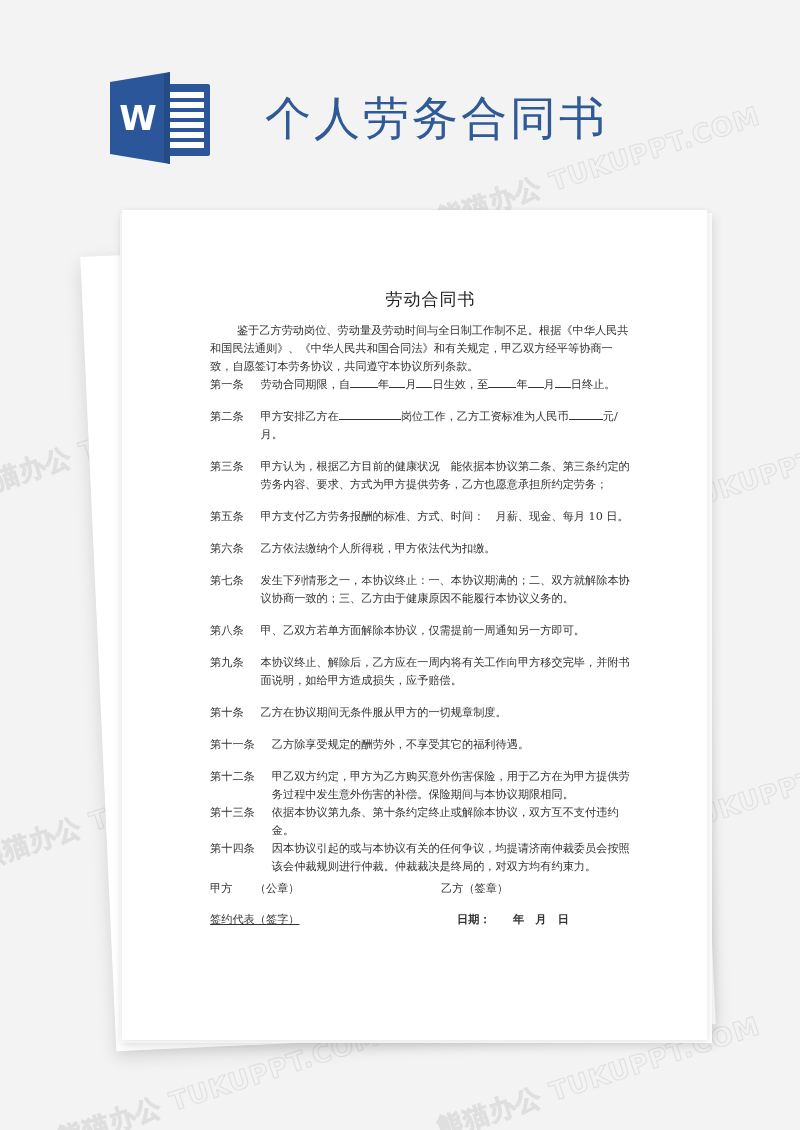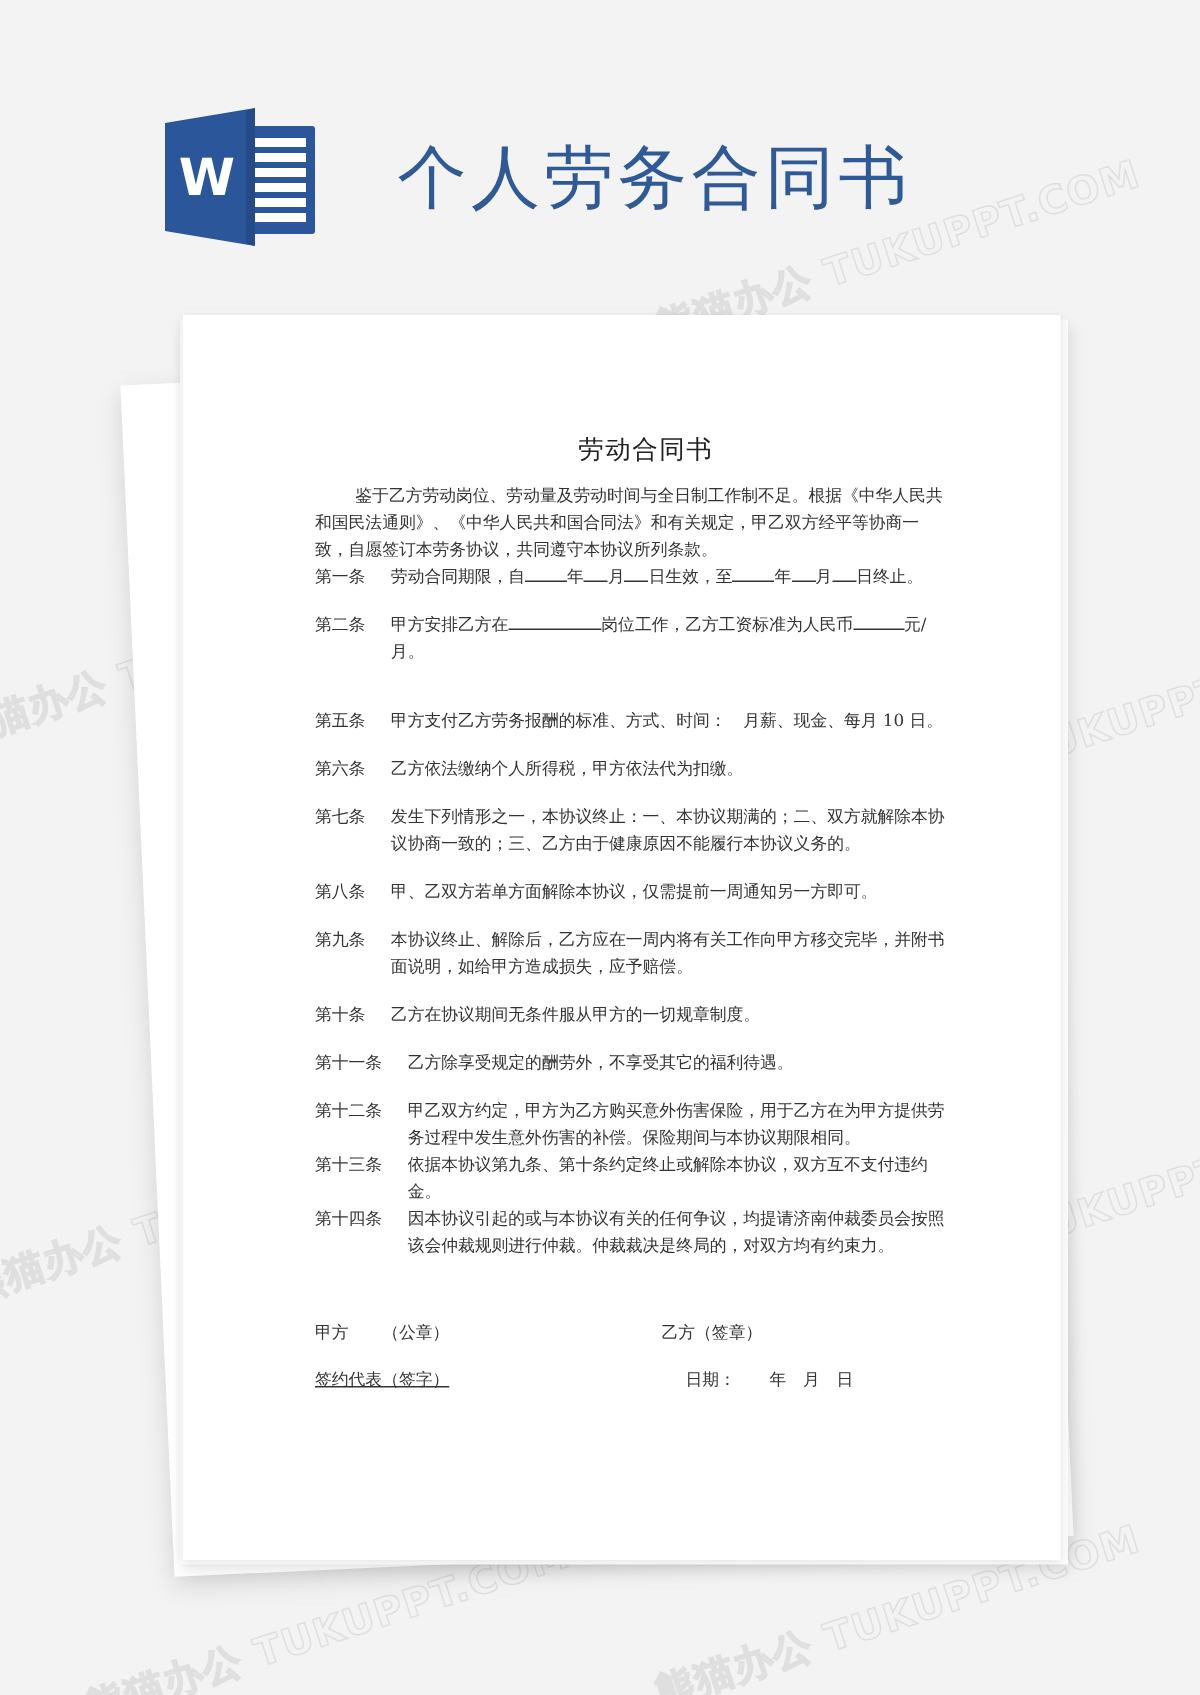--- a/index.html
+++ b/index.html
@@ -110,20 +110,24 @@
     <div class="gap"></div>
 
     <div class="article">
       <span class="lab">第二条</span>
       <span class="txt">
         <span>甲方安排乙方在</span><span class="u" style="width:62px"></span><span>岗位工作，乙方工资标准为人民币</span><span class="u" style="width:34px"></span><span>元/月。</span>
       </span>
     </div>
     <div class="gap"></div>
 
+    <div class="article">
+      <span class="lab">第三条</span>
+      <span class="txt">甲方认为，根据乙方目前的健康状况　能依据本协议第二条、第三条约定的劳务内容、要求、方式为甲方提供劳务，乙方也愿意承担所约定劳务；</span>
+    </div>
     <div class="gap"></div>
 
     <div class="article">
       <span class="lab">第五条</span>
       <span class="txt">甲方支付乙方劳务报酬的标准、方式、时间：　月薪、现金、每月 10 日。</span>
     </div>
     <div class="gap"></div>
 
     <div class="article">
       <span class="lab">第六条</span>
@@ -171,14 +175,14 @@
     </div>
     <div class="article">
       <span class="lab">第十四条</span>
       <span class="txt">因本协议引起的或与本协议有关的任何争议，均提请济南仲裁委员会按照该会仲裁规则进行仲裁。仲裁裁决是终局的，对双方均有约束力。</span>
     </div>
   </div>
 
   <div class="sig" style="left:88px;top:671px;">甲方　　（公章）</div>
   <div class="sig" style="left:319px;top:671px;">乙方（签章）</div>
   <div class="sig" style="left:88px;top:702px;text-decoration:underline;">签约代表（签字）</div>
-  <div class="sig" style="left:335px;top:702px;">日期：　　年　月　日</div>
+  <div class="sig" style="left:335px;top:702px;font-weight:bold;">日期：　　年　月　日</div>
 </div>
 
 </body></html>

